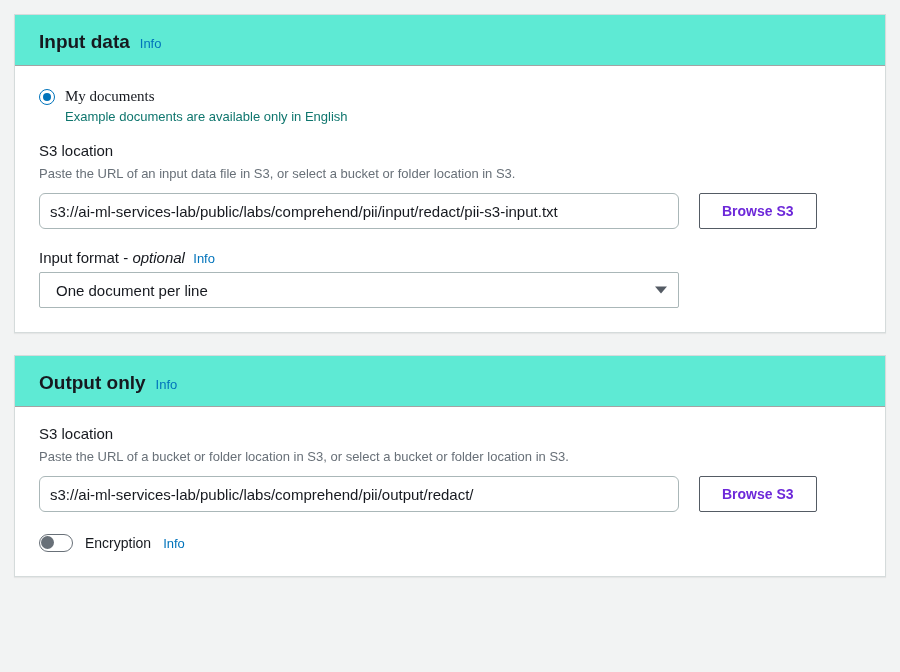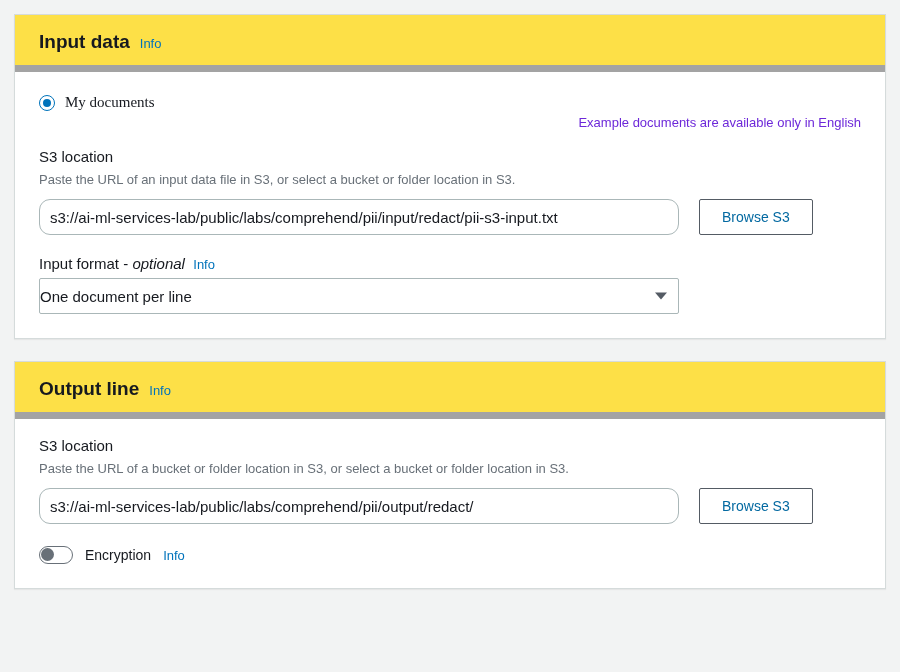--- a/index.html
+++ b/index.html
@@ -13,22 +13,22 @@
     width: 900px;
   }
   .panel {
     background: #fff;
     border: 1px solid #d5dbdb;
     box-shadow: 0 1px 1px rgba(0,0,0,0.05);
     margin-bottom: 22px;
   }
   .panel-header {
     padding: 16px 24px 12px 24px;
-    border-bottom: 7px solid #a3a3a3;
-    background: #fde047;
+    border-bottom: 1px solid #a3a3a3;
+    background: #5eead4;
     display: flex;
     align-items: baseline;
     gap: 10px;
   }
   .panel-title {
     font-size: 19px;
     font-weight: 700;
     color: #16191f;
   }
   .info-link {
@@ -83,62 +83,61 @@
     background: #0073bb;
     border-radius: 50%;
   }
   .radio-label {
     font-size: 15px;
     color: #16191f;
     font-family: Liberation Serif, serif;
   }
   .radio-sub {
     font-size: 13px;
-    color: #6d28d9;
+    color: #0f766e;
     margin-left: 26px;
     margin-top: -4px;
     margin-bottom: 18px;
-    text-align: right;
   }
   .s3-row {
     display: flex;
     align-items: center;
     gap: 20px;
   }
   input[type="text"].awsui {
     flex: 1;
     max-width: 640px;
     height: 36px;
     border: 1px solid #aab7b8;
-    border-radius: 11px;
+    border-radius: 6px;
     padding: 6px 10px;
     font-size: 15px;
     font-family: inherit;
     color: #16191f;
   }
   .btn {
     height: 36px;
     padding: 0 22px;
     border: 1px solid #545b64;
     background: #fff;
-    color: #0369a1;
-    font-weight: 400;
+    color: #6d28d9;
+    font-weight: 700;
     font-size: 14px;
     border-radius: 2px;
     cursor: pointer;
   }
   .select {
     position: relative;
     max-width: 640px;
   }
   .select-box {
     height: 36px;
     border: 1px solid #aab7b8;
     border-radius: 2px;
-    padding: 6px 36px 6px 0;
+    padding: 6px 36px 6px 16px;
     font-size: 15px;
     display: flex;
     align-items: center;
     cursor: pointer;
     background: #fff;
   }
   .select-caret {
     position: absolute;
     right: 12px;
     top: 50%;
@@ -211,21 +210,21 @@
         <span>One document per line</span>
       </div>
       <span class="select-caret"></span>
     </div>
 
   </div>
 </div>
 
 <div class="panel">
   <div class="panel-header">
-    <span class="panel-title">Output line</span>
+    <span class="panel-title">Output only</span>
     <span class="info-link">Info</span>
   </div>
   <div class="panel-body">
 
     <div class="field-label">S3 location</div>
     <div class="field-desc">Paste the URL of a bucket or folder location in S3, or select a bucket or folder location in S3.</div>
     <div class="s3-row">
       <input type="text" class="awsui" value="s3://ai-ml-services-lab/public/labs/comprehend/pii/output/redact/" style="">
       <button class="btn">Browse S3</button>
     </div>

